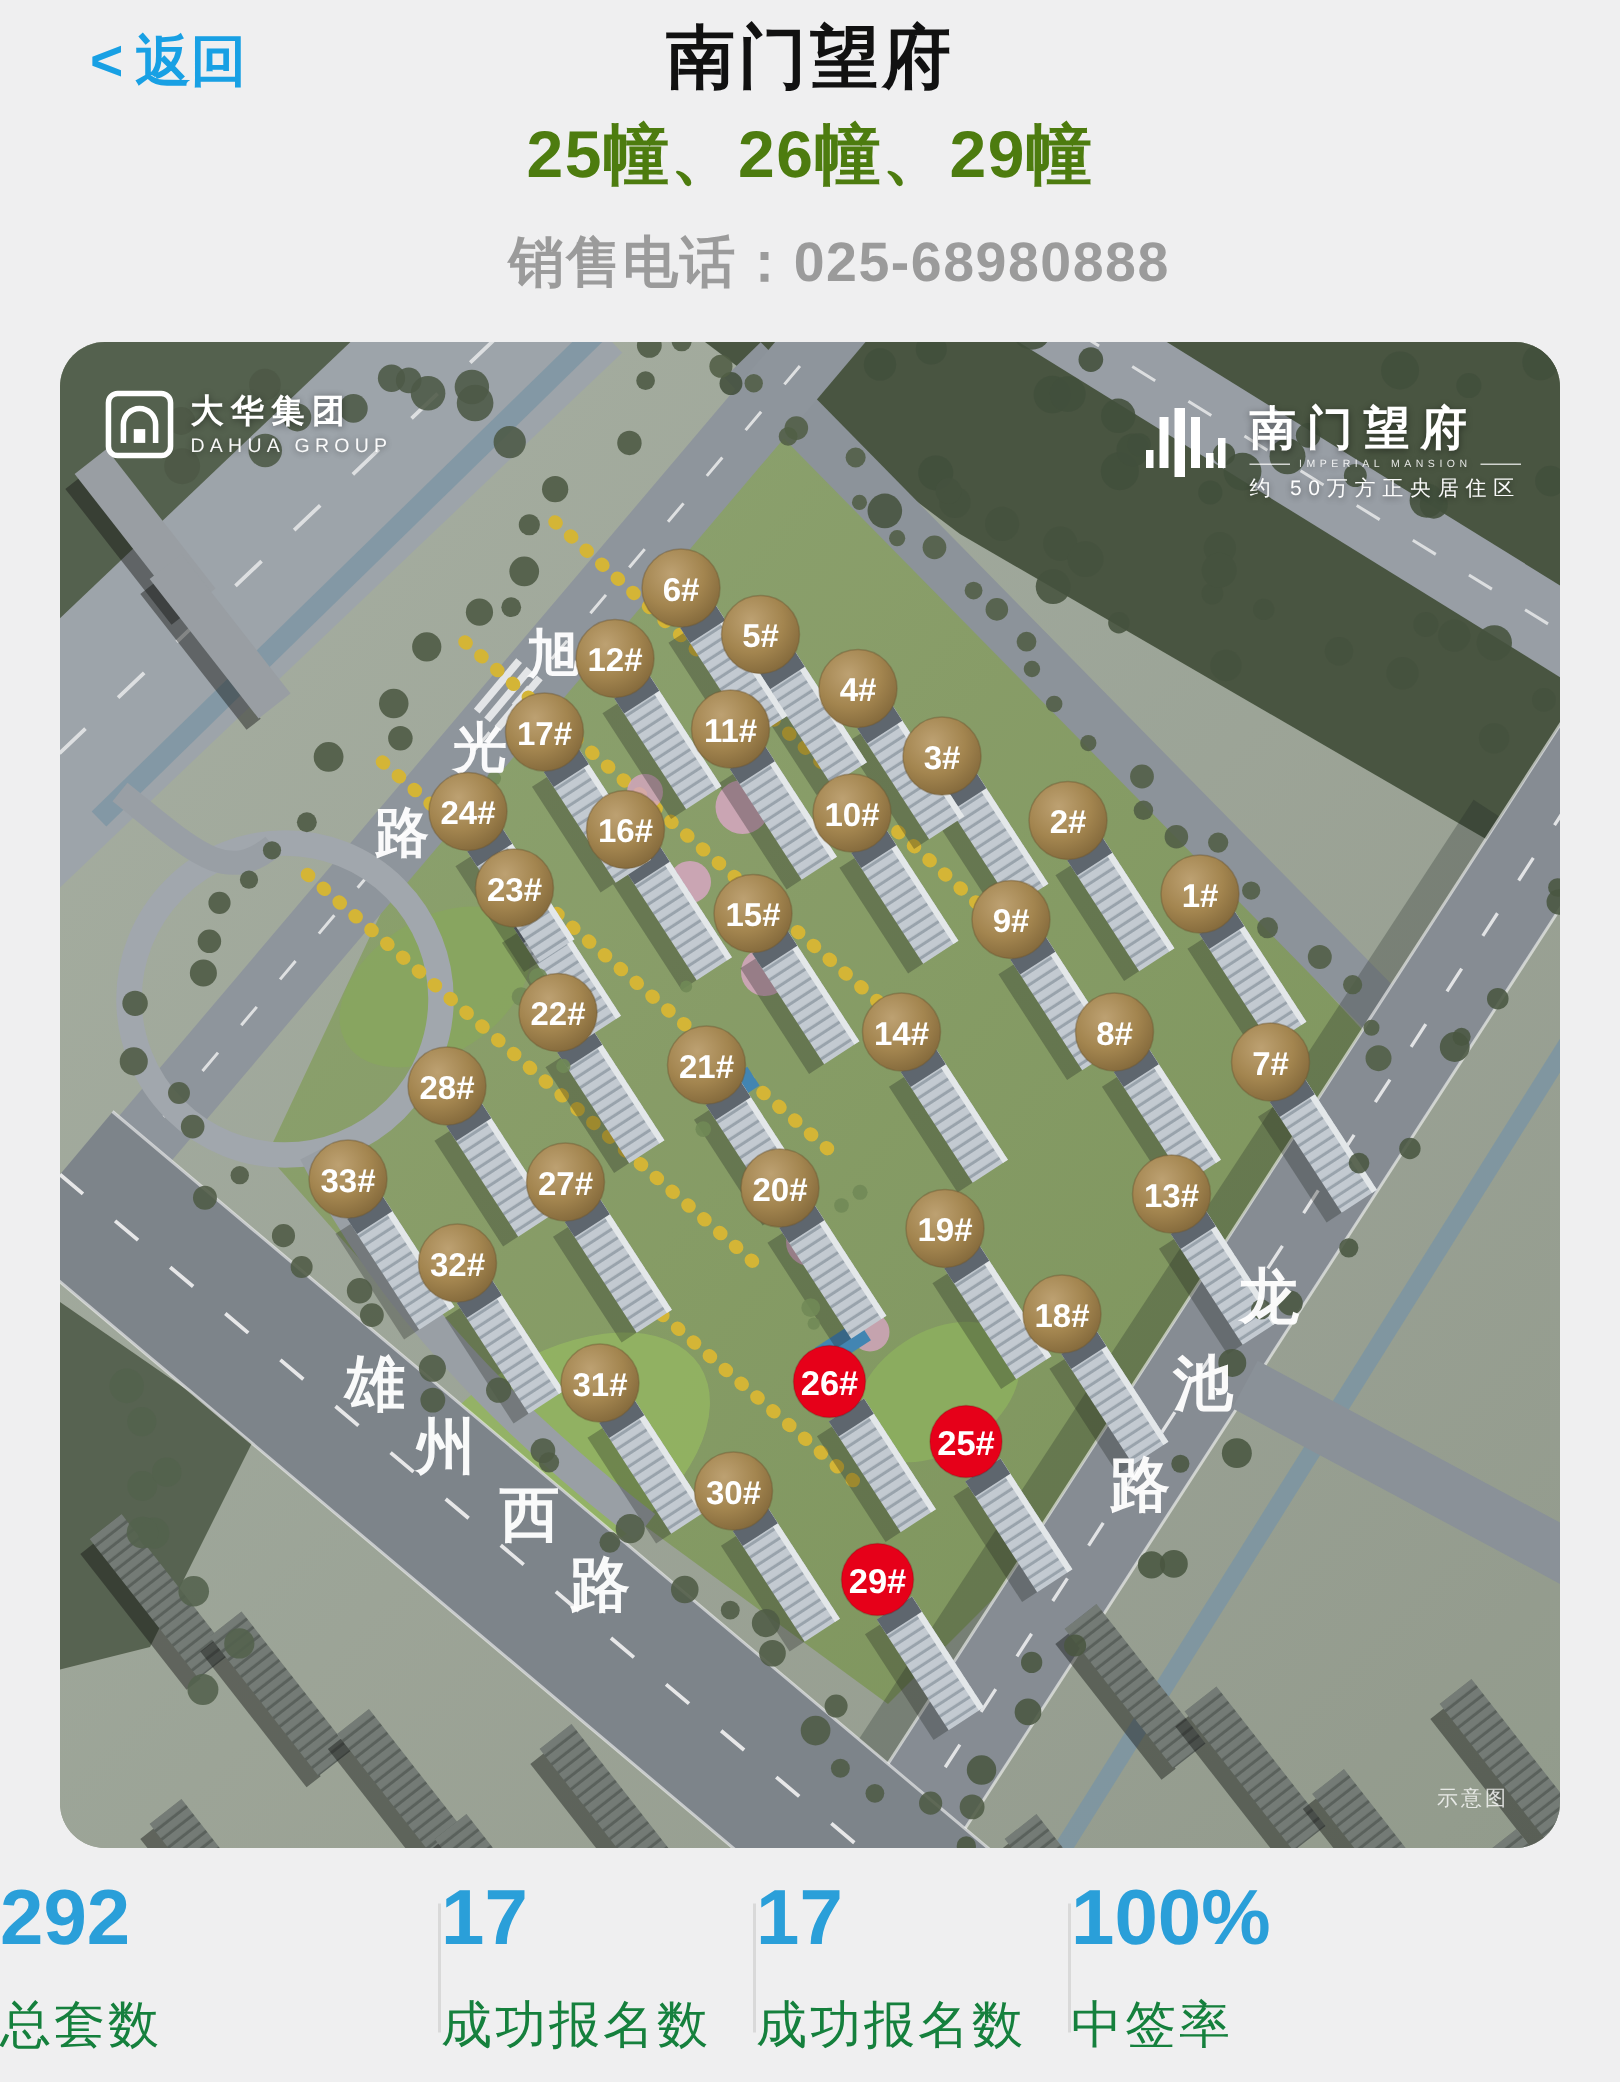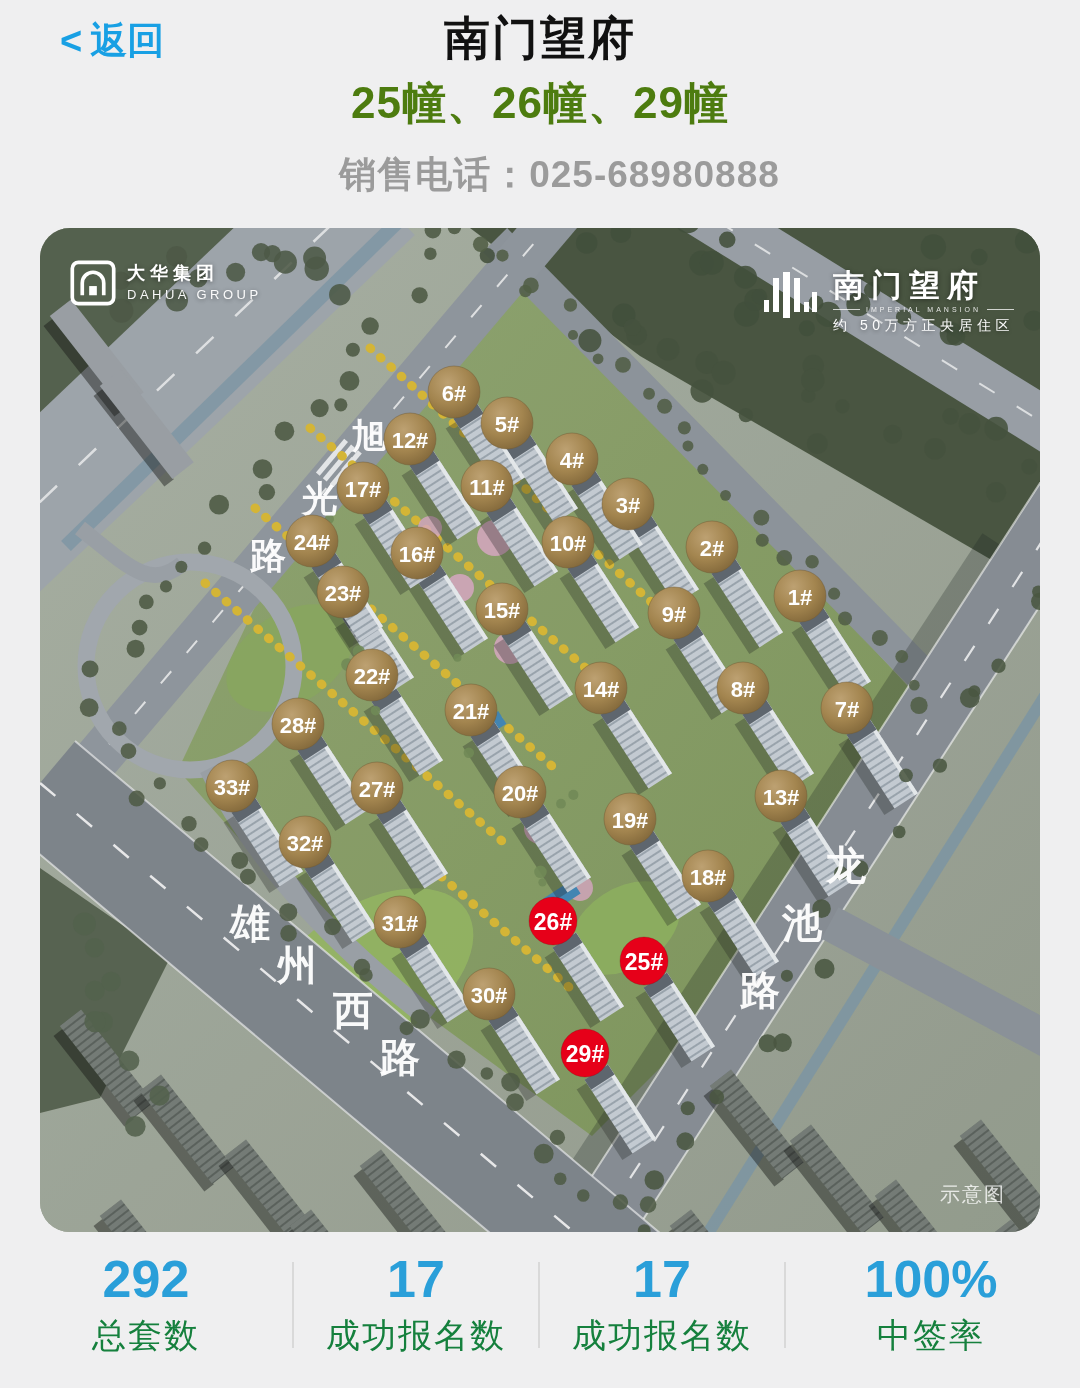--- a/index.html
+++ b/index.html
@@ -15,35 +15,35 @@
   .subtitle{position:absolute;top:74px;left:0;right:0;text-align:center;
             font-size:44px;font-weight:900;color:#4d7c0f;letter-spacing:1px;}
   .phone{position:absolute;top:150px;left:0;right:0;text-align:center;
          font-size:37px;font-weight:700;color:#9b9b9b;letter-spacing:1px;}
   
   .render{position:absolute;left:40px;top:228px;width:1000px;height:1004px;
           border-radius:30px;overflow:hidden;background:#99a193;}
   #scene{position:absolute;left:0;top:0;width:100%;height:100%;display:block;}
   .devlogo{position:absolute;left:30px;top:32px;display:flex;align-items:center;gap:11px;
            color:#fff;text-shadow:0 1px 5px rgba(0,0,0,.45);}
-  .devlogo .cn{font-size:18px;font-weight:700;letter-spacing:5px;line-height:1.1;}
+  .devlogo .cn{font-size:22px;font-weight:700;letter-spacing:5px;line-height:1.1;}
   .devlogo .en{font-size:13px;letter-spacing:3.5px;opacity:.95;margin-top:3px;}
   .projlogo{position:absolute;right:26px;top:42px;display:flex;align-items:flex-start;gap:13px;
             color:#fff;text-shadow:0 1px 5px rgba(0,0,0,.45);}
   .projlogo .cn{font-size:31px;font-weight:700;letter-spacing:7px;line-height:1;}
   .projlogo .sep{display:flex;align-items:center;gap:6px;margin-top:5px;}
   .projlogo .sep::before,.projlogo .sep::after{content:"";flex:1;height:1px;background:rgba(255,255,255,.75);}
   .projlogo .en{font-size:7px;letter-spacing:3px;opacity:.85;white-space:nowrap;}
   .projlogo .tag{font-size:14px;letter-spacing:4.5px;margin-top:4px;opacity:.97;white-space:nowrap;}
   .watermark{position:absolute;right:34px;bottom:24px;color:rgba(255,255,255,.78);
-             font-size:20px;letter-spacing:2px;margin-top:40px;}
+             font-size:14px;letter-spacing:2px;margin-top:40px;}
   
   .stats{position:absolute;left:0;top:1252px;width:1080px;display:flex;align-items:center;}
-  .stat{display:flex;flex-direction:column;align-items:center;gap:6px;}
-  .stat.w-outer{width:292px;} .stat.w-inner{width:244px;}
+  .stat{display:flex;flex-direction:column;gap:20px;}
+  .stat.w-outer{width:292px;} .stat.w-inner{width:208px;}
   .stat:last-child{width:290px;}
   .vdiv{width:2px;height:86px;background:#d9d9d9;}
   .num{font-size:52px;font-weight:700;color:#2a9fd9;line-height:1.05;}
   .lbl{font-size:34px;font-weight:400;color:#15803d;letter-spacing:2px;}
 </style>
 </head>
 <body>
 
 <div class="page">
 

